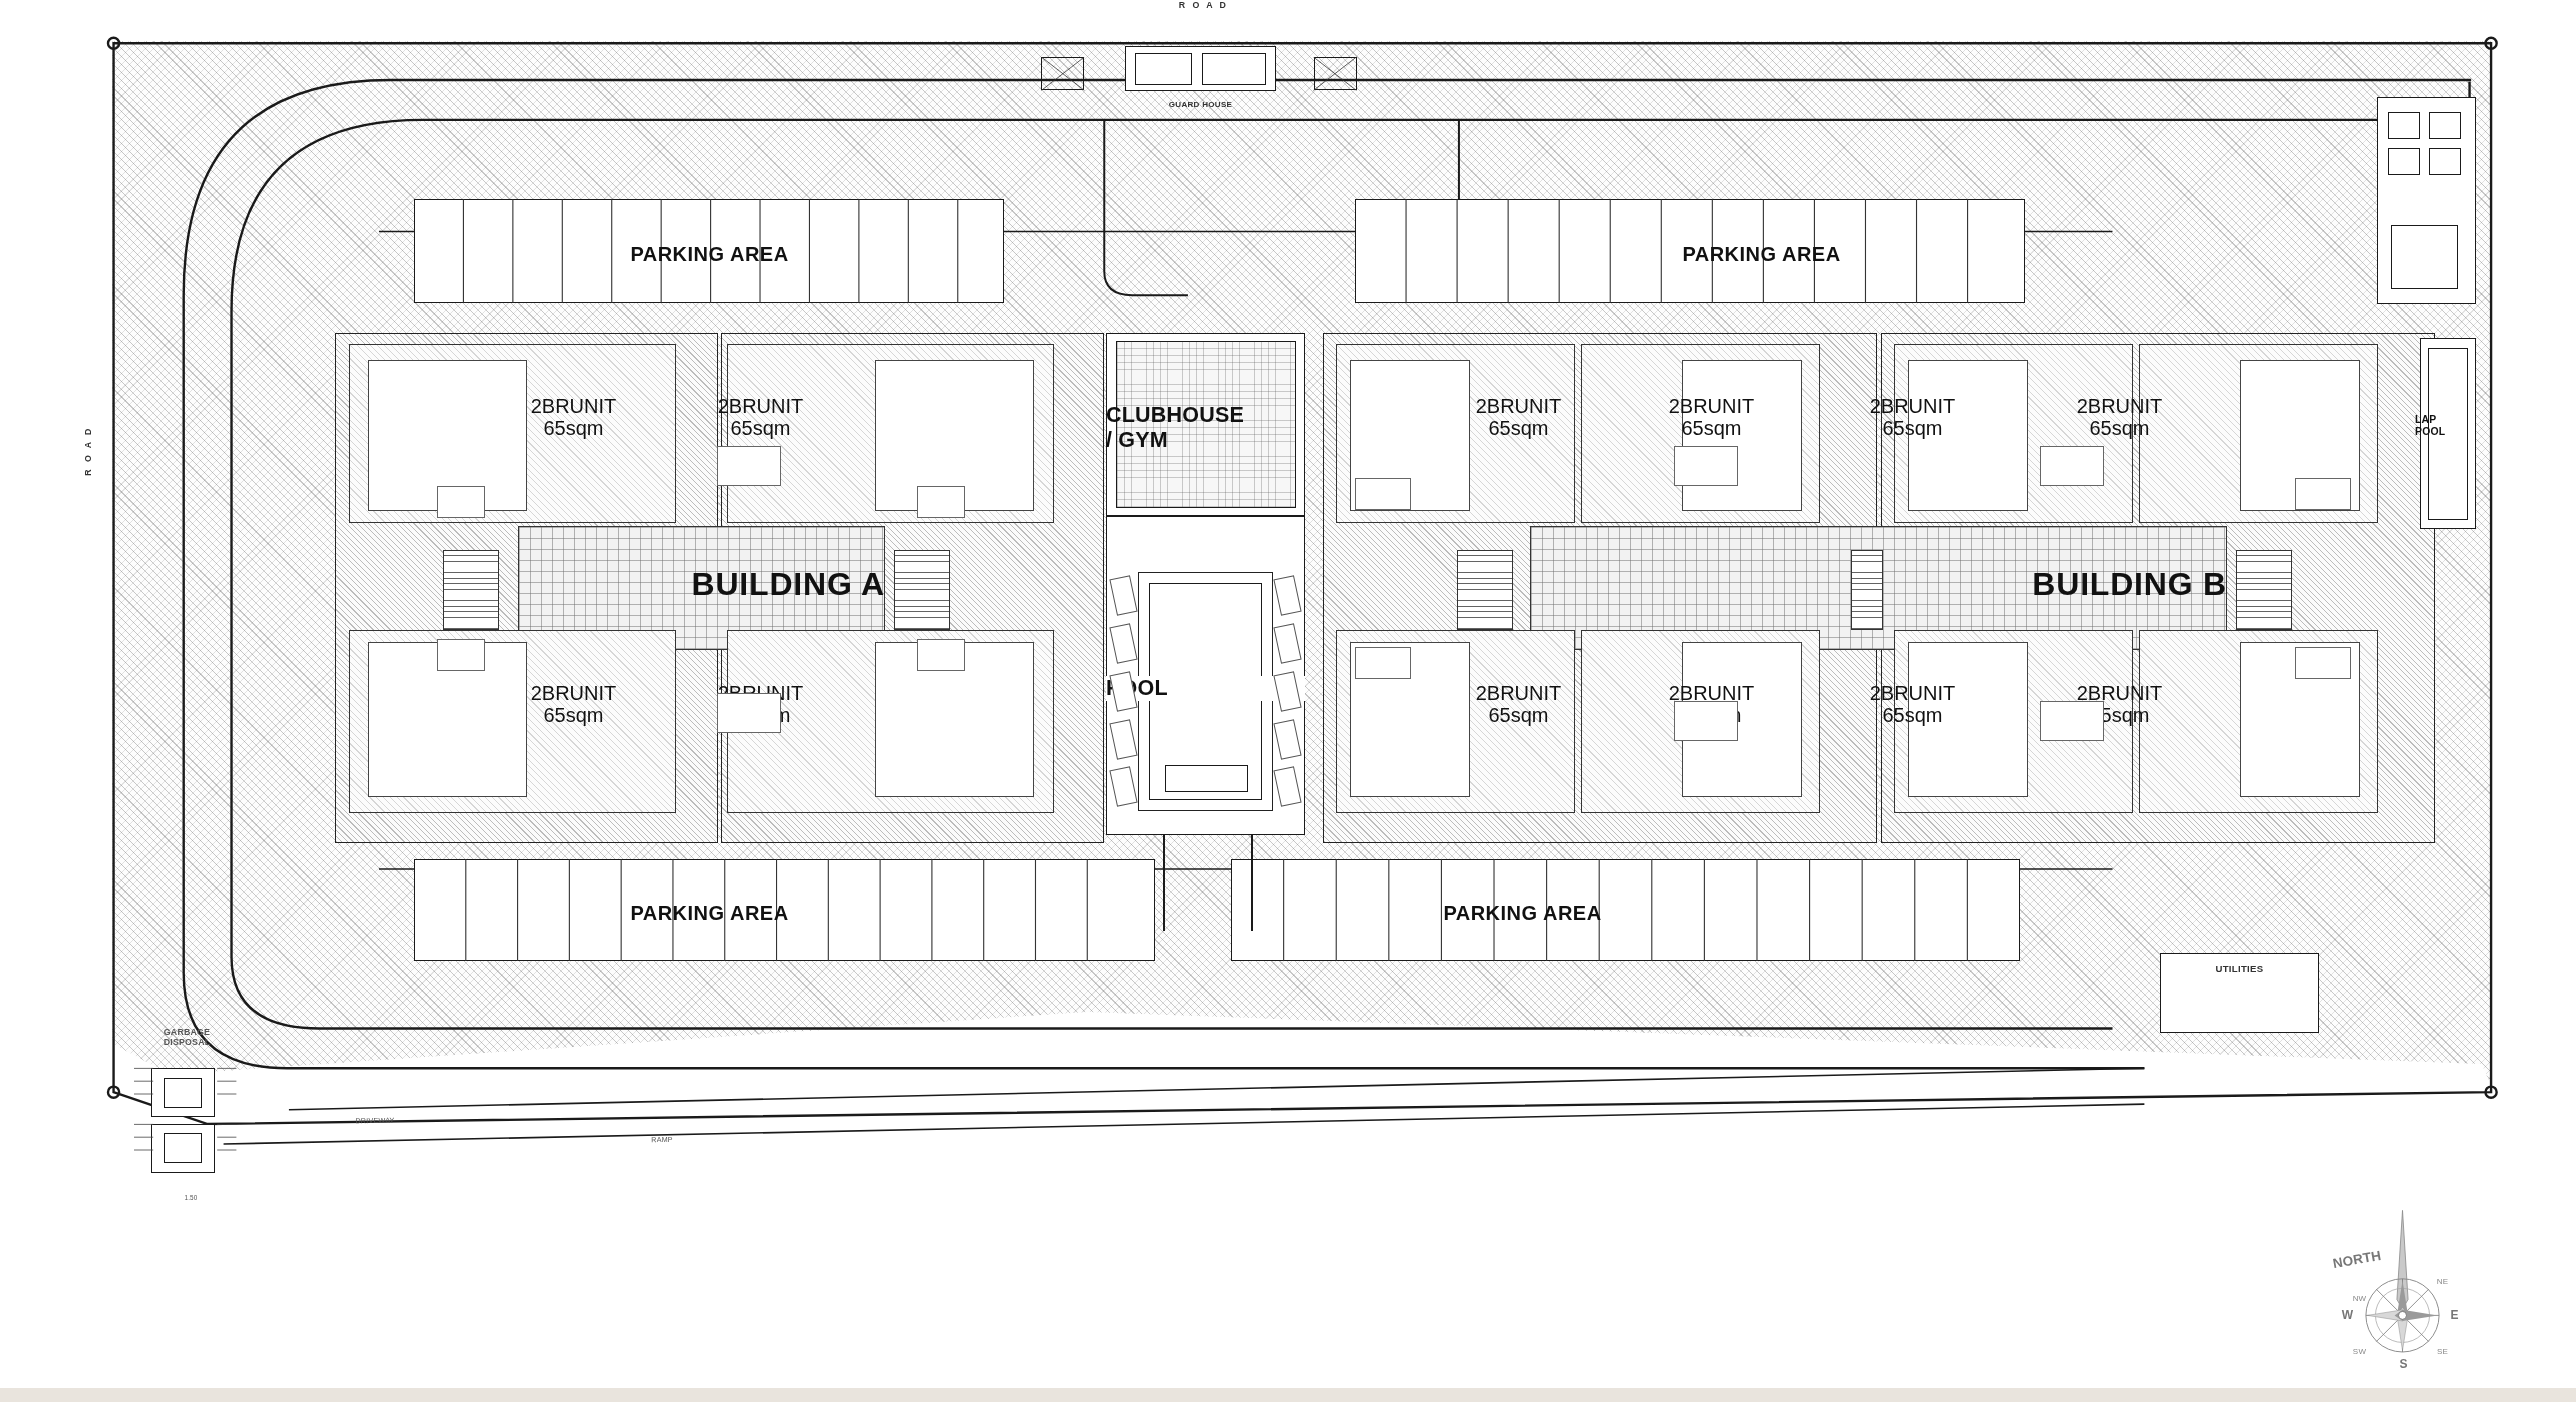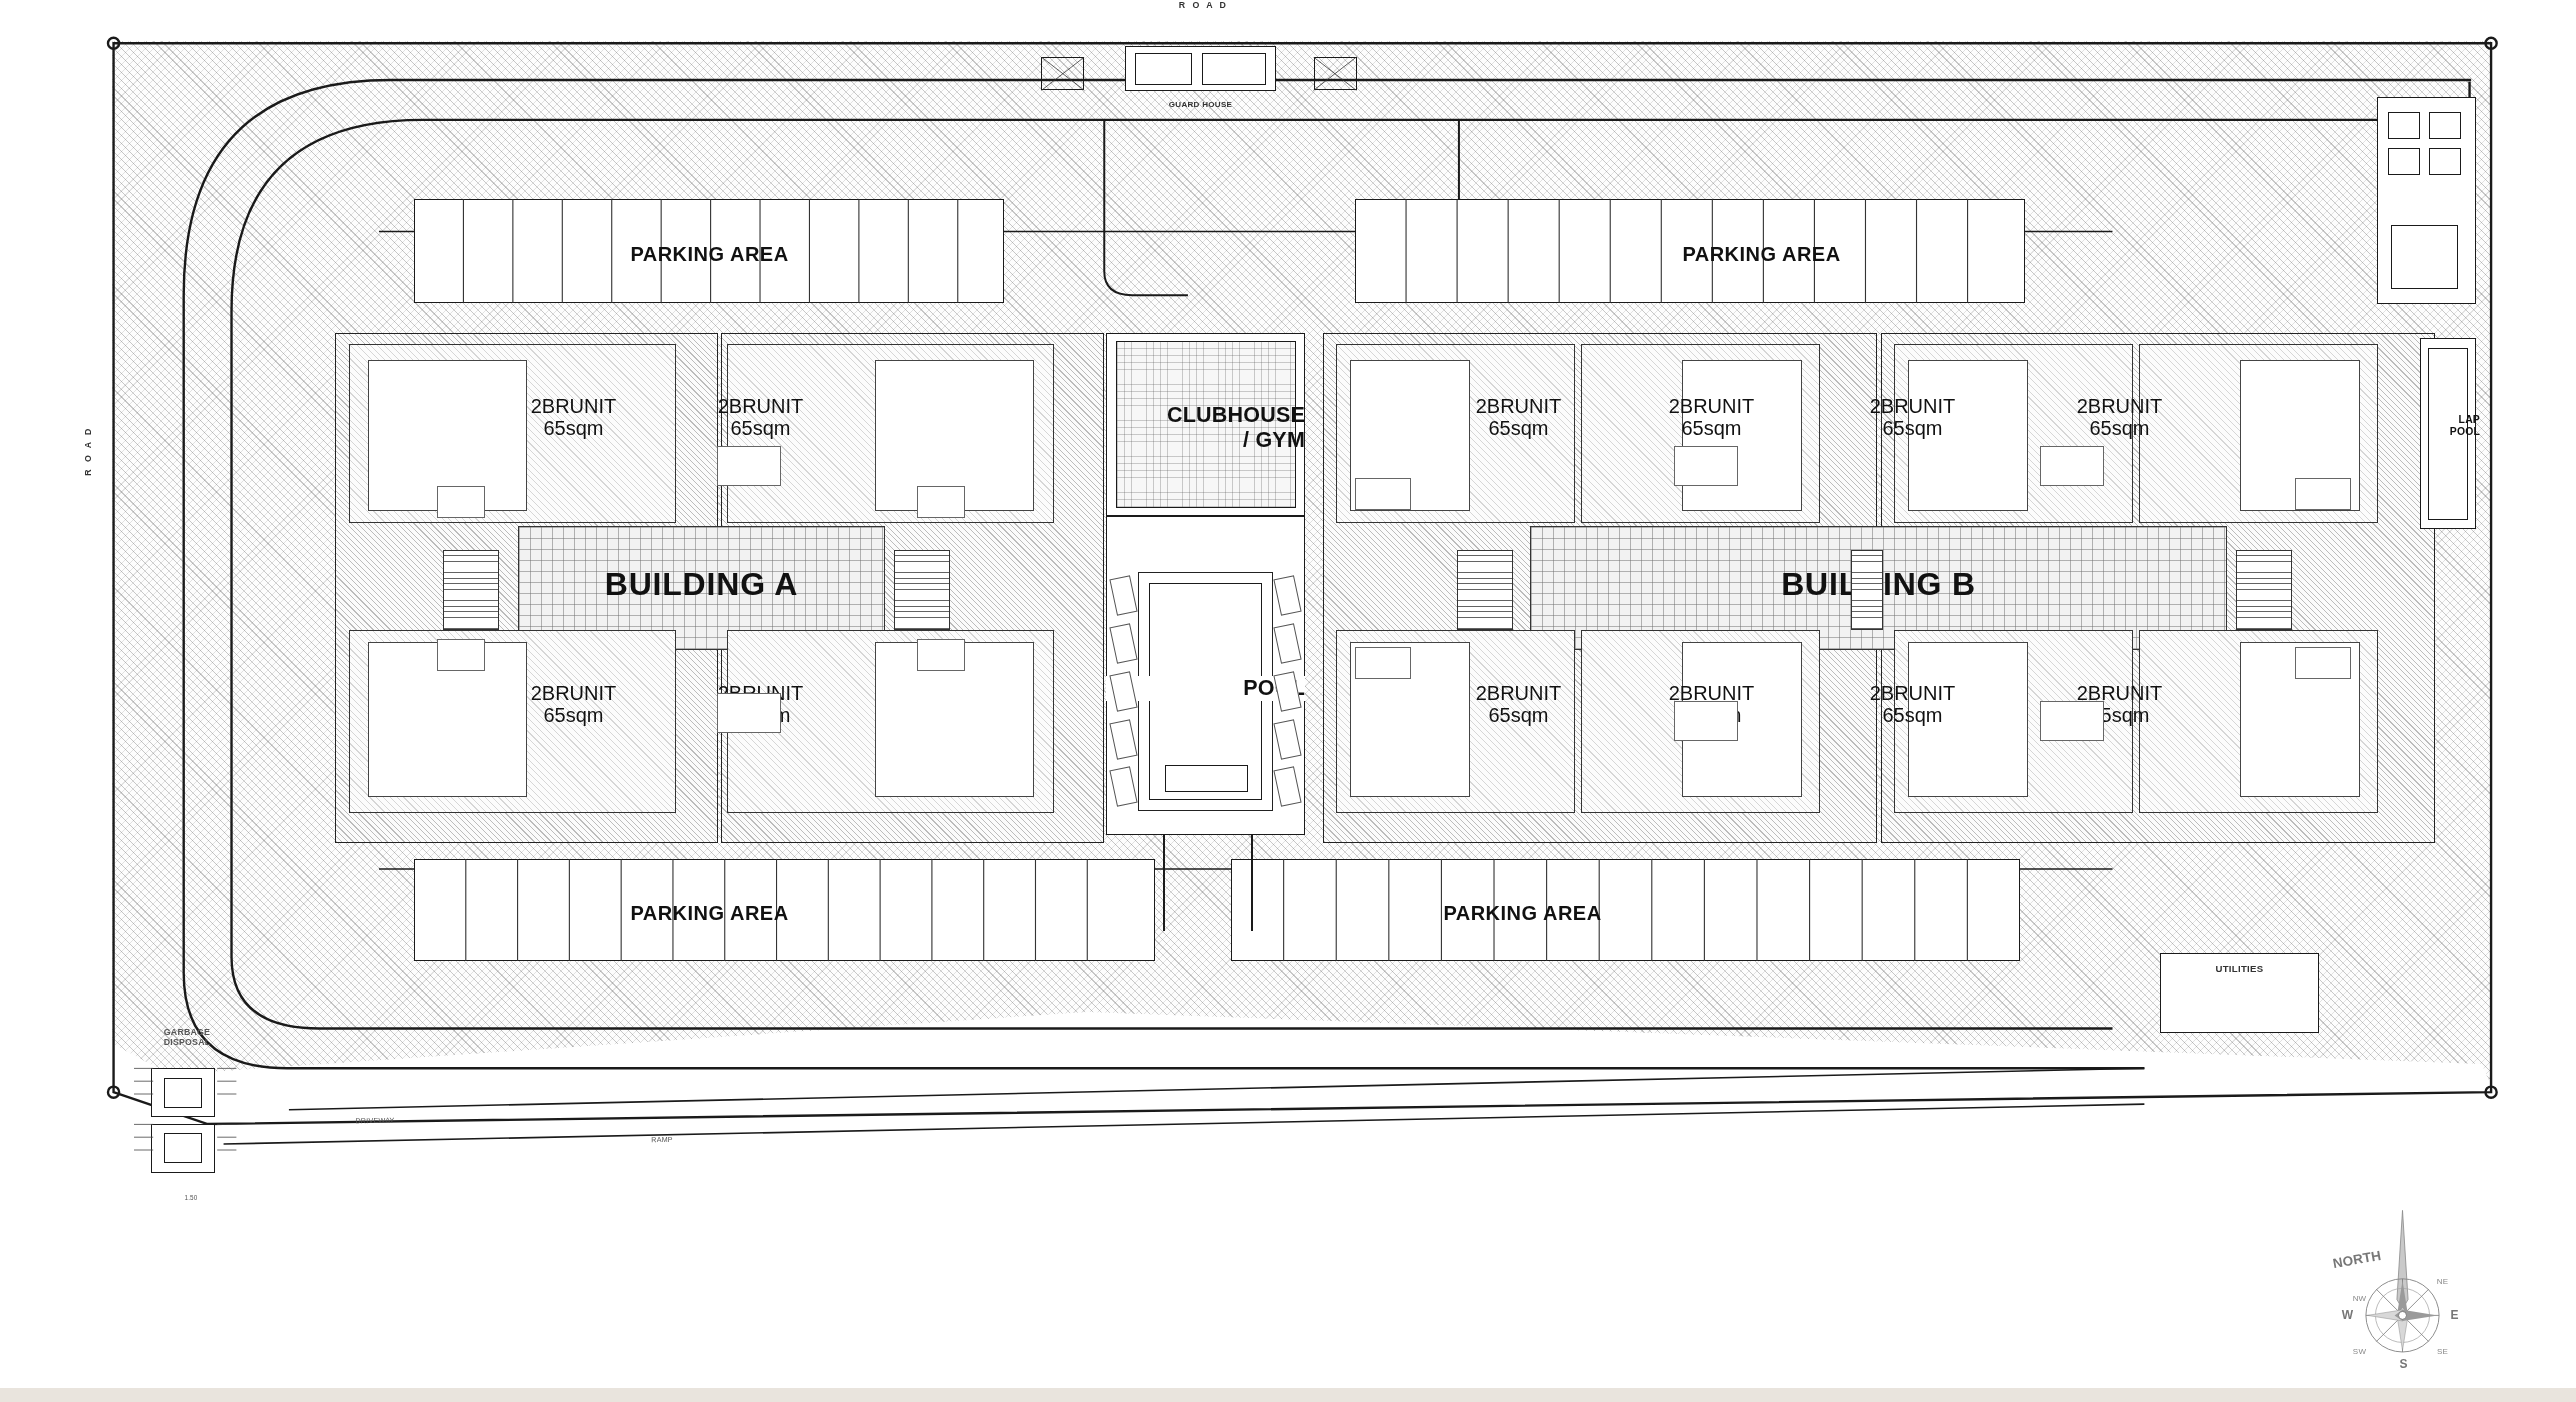--- a/index.html
+++ b/index.html
@@ -36,40 +36,40 @@
     background-image:
       repeating-linear-gradient(0deg, rgba(90,90,90,.30) 0 0.8px, transparent 0.8px 7.2px),
       repeating-linear-gradient(90deg, rgba(90,90,90,.30) 0 0.8px, transparent 0.8px 7.2px);
   }
   .box { position: absolute; border: 1.6px solid #1a1a1a; box-sizing: border-box; }
   .thin { border-width: 0.8px; }
   .label {
     position: absolute;
     font-weight: bold;
     color: #111;
-    text-align: right;
+    text-align: left;
     white-space: pre-line;
     line-height: 1.15;
     letter-spacing: 0.2px;
   }
   .unit-label {
     position: absolute;
     text-align: center;
     font-size: 20px;
     color: #111;
     line-height: 1.12;
     white-space: pre-line;
     font-weight: 400;
   }
   .bldg-title {
     position: absolute;
     font-size: 32px;
     font-weight: bold;
     letter-spacing: 0.8px;
-    text-align: center;
+    text-align: right;
     color: #111;
   }
   .area-label {
     position: absolute;
     font-size: 20px;
     font-weight: bold;
     letter-spacing: 0.5px;
     color: #111;
     text-align: center;
   }

